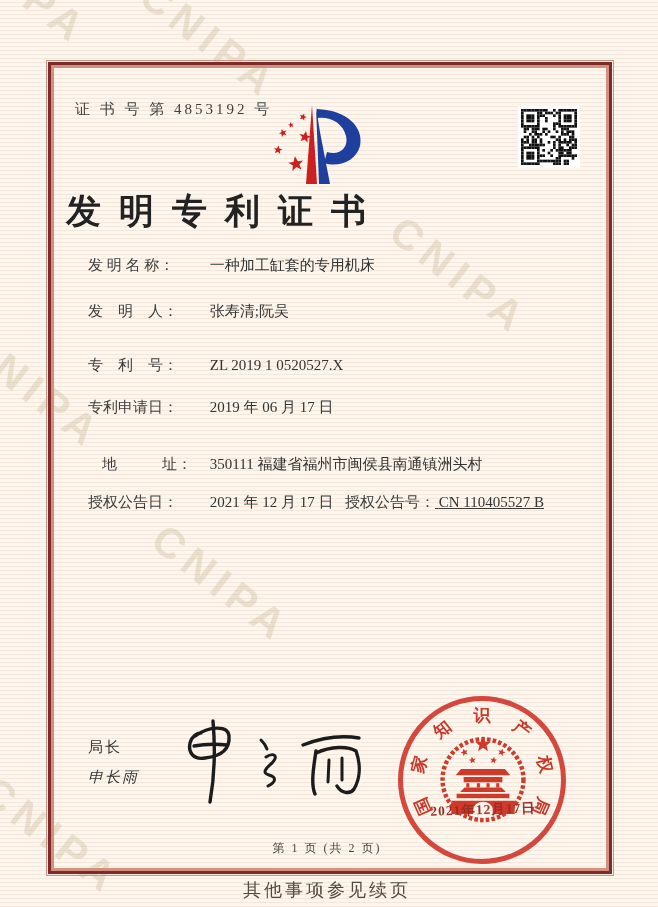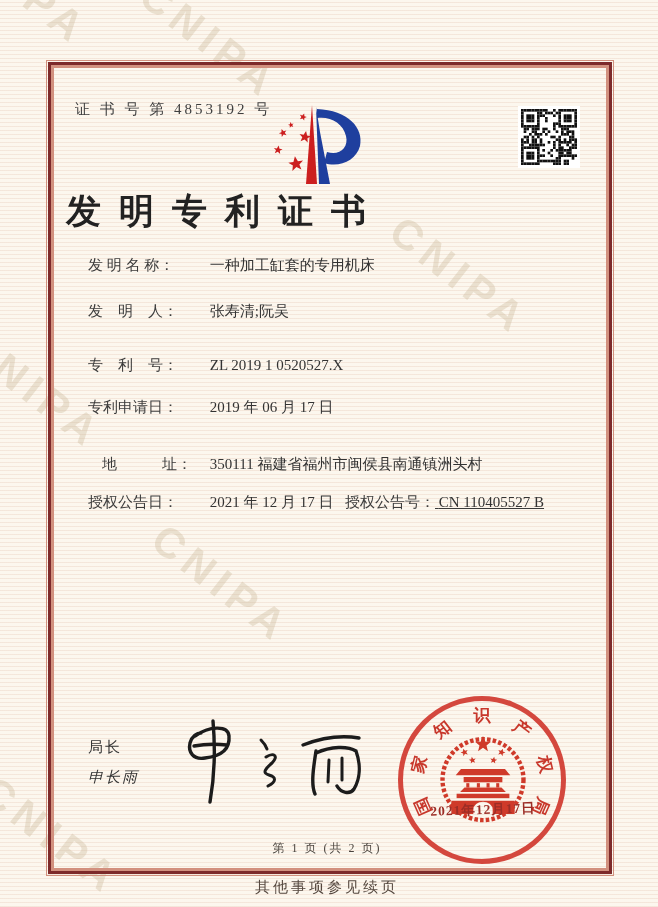--- a/index.html
+++ b/index.html
@@ -49,21 +49,21 @@
     width:20px; height:20px; text-align:center;
     font-size:17px; font-weight:bold; color:#c8382c; line-height:20px;
   }
   .emblem{position:absolute; left:36px; top:26px; width:88px; height:100px;}
   .seal-date{
     position:absolute; left:0px; top:100px; width:160px; text-align:center;
     font-size:13.5px; font-weight:bold; color:#9c2d26; letter-spacing:1px;
     transform:rotate(-2deg); z-index:3; white-space:nowrap;
   }
   .page-info{position:absolute; left:48px; top:840px; width:558px; text-align:center; font-size:12px; color:#4a443e; letter-spacing:2px;}
-  .footer-note{position:absolute; left:48px; top:878px; width:558px; text-align:center; font-size:15px; color:#55483f; letter-spacing:3px;}
+  .footer-note{position:absolute; left:48px; top:878px; width:558px; text-align:center; font-size:18px; color:#55483f; letter-spacing:3px;}
 </style>
 </head>
 <body>
 
 <div class="page">
 
   <div class="watermark" style="left:-62px; top:-38px;">CNIPA</div>
   <div class="watermark" style="left:128px; top:16px;">CNIPA</div>
   <div class="watermark" style="left:378px; top:252px;">CNIPA</div>
   <div class="watermark" style="left:-48px; top:366px;">CNIPA</div>

